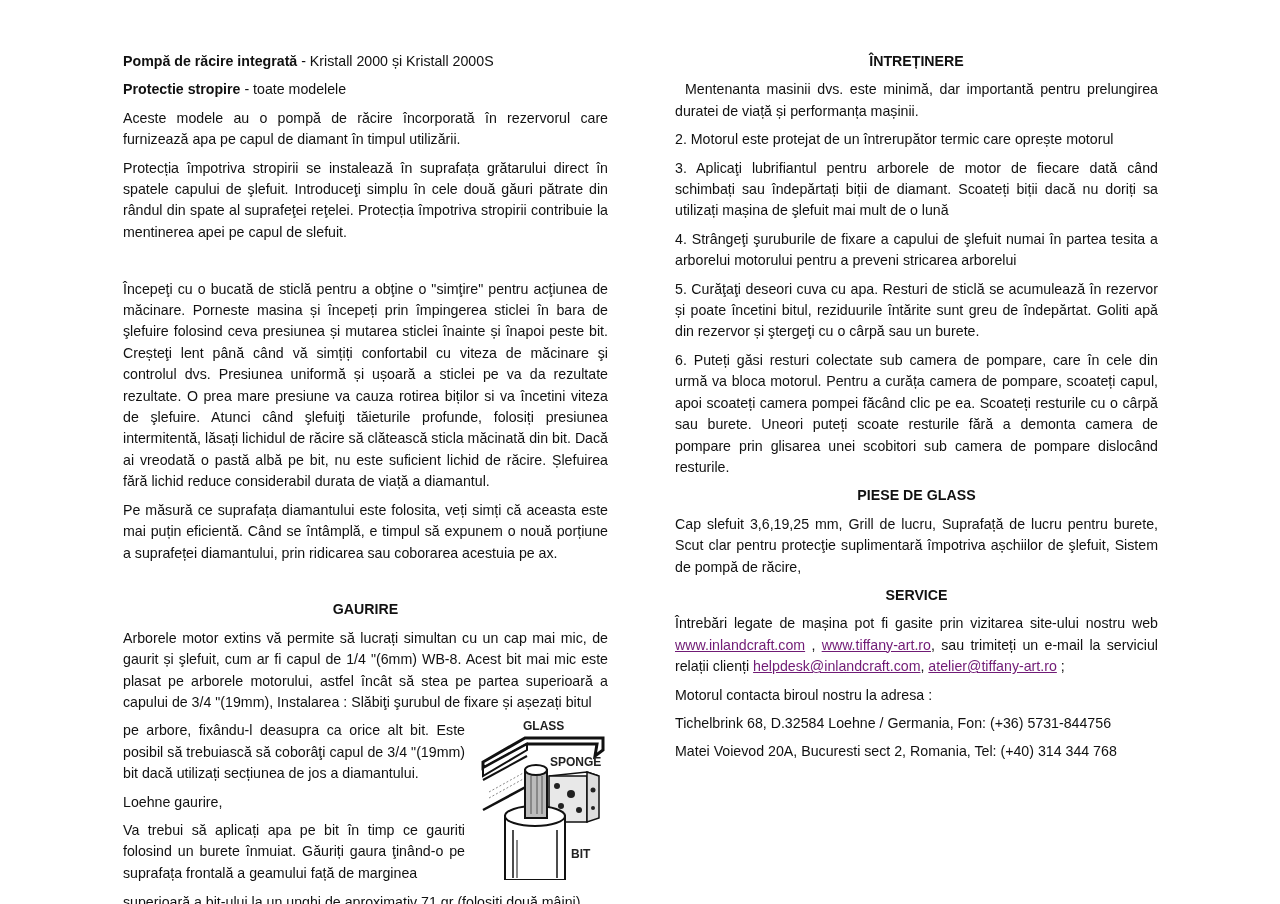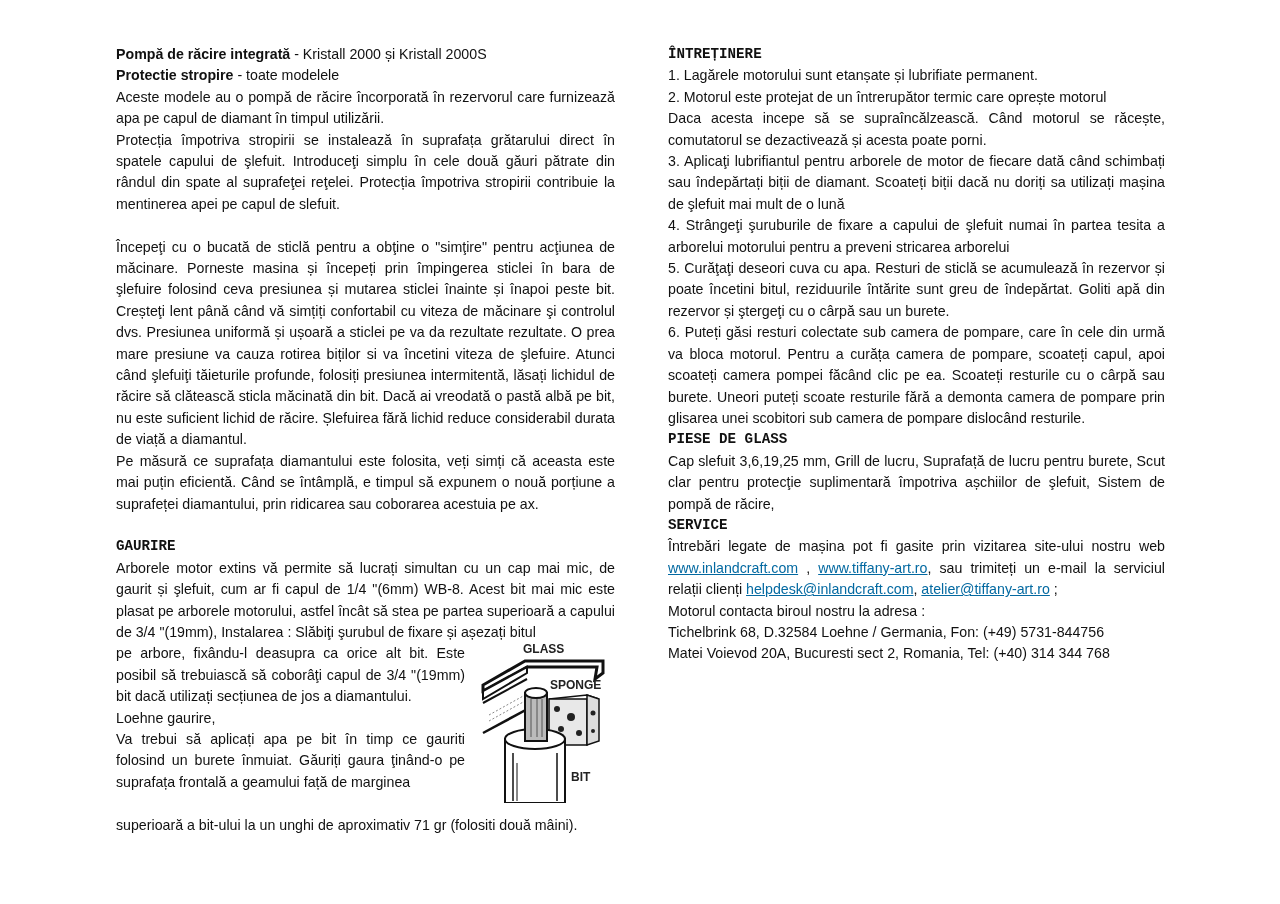--- a/index.html
+++ b/index.html
@@ -7,27 +7,27 @@
       width: 1280px; height: 904px; position: relative; overflow: hidden;
       font-family: "Liberation Sans", "DejaVu Sans", sans-serif;
       color: #111111;
     }
     .col {
       position: absolute; top: 44px;
       font-size: 14.2px; line-height: 21.4px;
     }
     .col-left { left: 116px; width: 499px; }
     .col-right { left: 668px; width: 497px; }
-    .p { margin: 0; text-align: justify; }
+    .p { margin: 7px; text-align: justify; }
     .p.nojust { text-align: left; }
-    .heading { margin: 0; font-weight: bold; font-family: Liberation Mono, monospace; }
+    .heading { margin: 7px; text-align: center; font-weight: bold; }
     .b { font-weight: bold; }
     .gap { height: 21.4px; }
     .indent { text-indent: 10px; }
-    a.link { color: #0369a1; text-decoration: underline; }
+    a.link { color: #701a75; text-decoration: underline; }
     .wrap-block { position: relative; }
     .figure {
       float: right; width: 140px; height: 160px; margin: 0 0 12px 10px;
       position: relative;
     }
     .figure svg { display: block; }
   </style>
 </head>
 <body>
 
@@ -91,32 +91,31 @@
     </div>
     <p class="p">pe arbore, fixându-l deasupra ca orice alt bit. Este posibil să trebuiască să coborâţi capul de 3/4 "(19mm) bit dacă utilizați secțiunea de jos a diamantului.</p>
     <p class="p nojust">Loehne gaurire,</p>
     <p class="p">Va trebui să aplicați apa pe bit în timp ce gauriti folosind un burete înmuiat. Găuriți gaura ţinând-o pe suprafața frontală a geamului față de marginea</p>
     <p class="p nojust" style="clear: both;">superioară a bit-ului la un unghi de aproximativ 71 gr (folositi două mâini).</p>
   </div>
 </div>
 
 <div class="col col-right">
   <p class="heading">ÎNTREȚINERE</p>
-  <p class="p nojust">1. Lagărele motorului sunt etanșate și lubrifiate permanent.</p>
+  <p class="p indent">Mentenanta masinii dvs. este minimă, dar importantă pentru prelungirea duratei de viață și performanța mașinii.</p>
   <p class="p nojust">2. Motorul este protejat de un întrerupător termic care oprește motorul</p>
-  <p class="p">Daca acesta incepe să se supraîncălzească. Când motorul se răcește, comutatorul se dezactivează și acesta poate porni.</p>
   <p class="p">3. Aplicaţi lubrifiantul pentru arborele de motor de fiecare dată când schimbați sau îndepărtați biții de diamant. Scoateți biții dacă nu doriți sa utilizați mașina de şlefuit mai mult de o lună</p>
   <p class="p">4. Strângeţi şuruburile de fixare a capului de şlefuit numai în partea tesita a arborelui motorului pentru a preveni stricarea arborelui</p>
   <p class="p">5. Curăţaţi deseori cuva cu apa. Resturi de sticlă se acumulează în rezervor și poate încetini bitul, reziduurile întărite sunt greu de îndepărtat. Goliti apă din rezervor și ştergeţi cu o cârpă sau un burete.</p>
   <p class="p">6. Puteți găsi resturi colectate sub camera de pompare, care în cele din urmă va bloca motorul. Pentru a curăța camera de pompare, scoateți capul, apoi scoateți camera pompei făcând clic pe ea. Scoateți resturile cu o cârpă sau burete. Uneori puteți scoate resturile fără a demonta camera de pompare prin glisarea unei scobitori sub camera de pompare dislocând resturile.</p>
 
   <p class="heading">PIESE DE GLASS</p>
   <p class="p">Cap slefuit 3,6,19,25 mm, Grill de lucru, Suprafață de lucru pentru burete, Scut clar pentru protecţie suplimentară împotriva așchiilor de şlefuit, Sistem de pompă de răcire,</p>
 
   <p class="heading">SERVICE</p>
   <p class="p">
     <span>Întrebări legate de mașina pot fi gasite prin vizitarea site-ului nostru web</span>
     <a class="link" href="#">www.inlandcraft.com</a><span> , </span><a class="link" href="#">www.tiffany-art.ro</a><span>, sau trimiteți un e-mail la serviciul relații clienți </span><a class="link" href="#">helpdesk@inlandcraft.com</a><span>, </span><a class="link" href="#">atelier@tiffany-art.ro</a><span> ;</span>
   </p>
   <p class="p nojust">Motorul contacta biroul nostru la adresa :</p>
-  <p class="p nojust">Tichelbrink 68, D.32584 Loehne / Germania, Fon: (+49) 5731-844756</p>
+  <p class="p nojust">Tichelbrink 68, D.32584 Loehne / Germania, Fon: (+36) 5731-844756</p>
   <p class="p nojust">Matei Voievod 20A, Bucuresti sect 2, Romania, Tel: (+40) 314 344 768</p>
 </div>
 
 </body></html>

